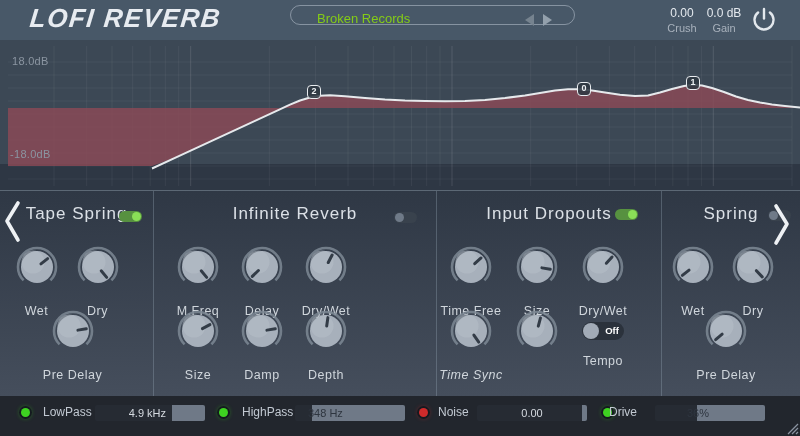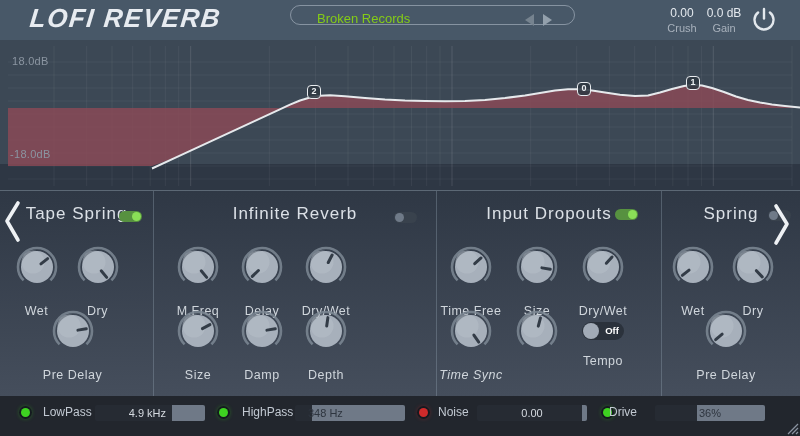--- a/index.html
+++ b/index.html
@@ -377,15 +377,15 @@
     <div class="led" style="left: 418.5px; background: rgb(207, 43, 43); box-shadow: rgb(21, 26, 32) 0px 0px 0px 2px, rgb(207, 43, 43) 0px 0px 5px;"></div>
     <div class="flabel" style="left: 438px;">Noise</div>
     <div class="track" style="left: 477px;">
       <div class="track-light" style="width: 5px;"></div>
       <div class="tval center">0.00</div>
     </div>
     <div class="led" style="left: 602.5px; background: rgb(62, 211, 33); box-shadow: rgb(21, 26, 32) 0px 0px 0px 2px, rgb(62, 211, 33) 0px 0px 5px;"></div>
     <div class="flabel" style="left: 586px; margin-left: 23px;">Drive</div>
     <div class="track" style="left: 655px;">
       <div class="track-light" style="width: 68px;"></div>
-      <div class="tval light" style="left: 44px;">36%</div>
+      <div class="tval light" style="left: 32px;">36%</div>
     </div>
   </div>
 
 </body></html>

